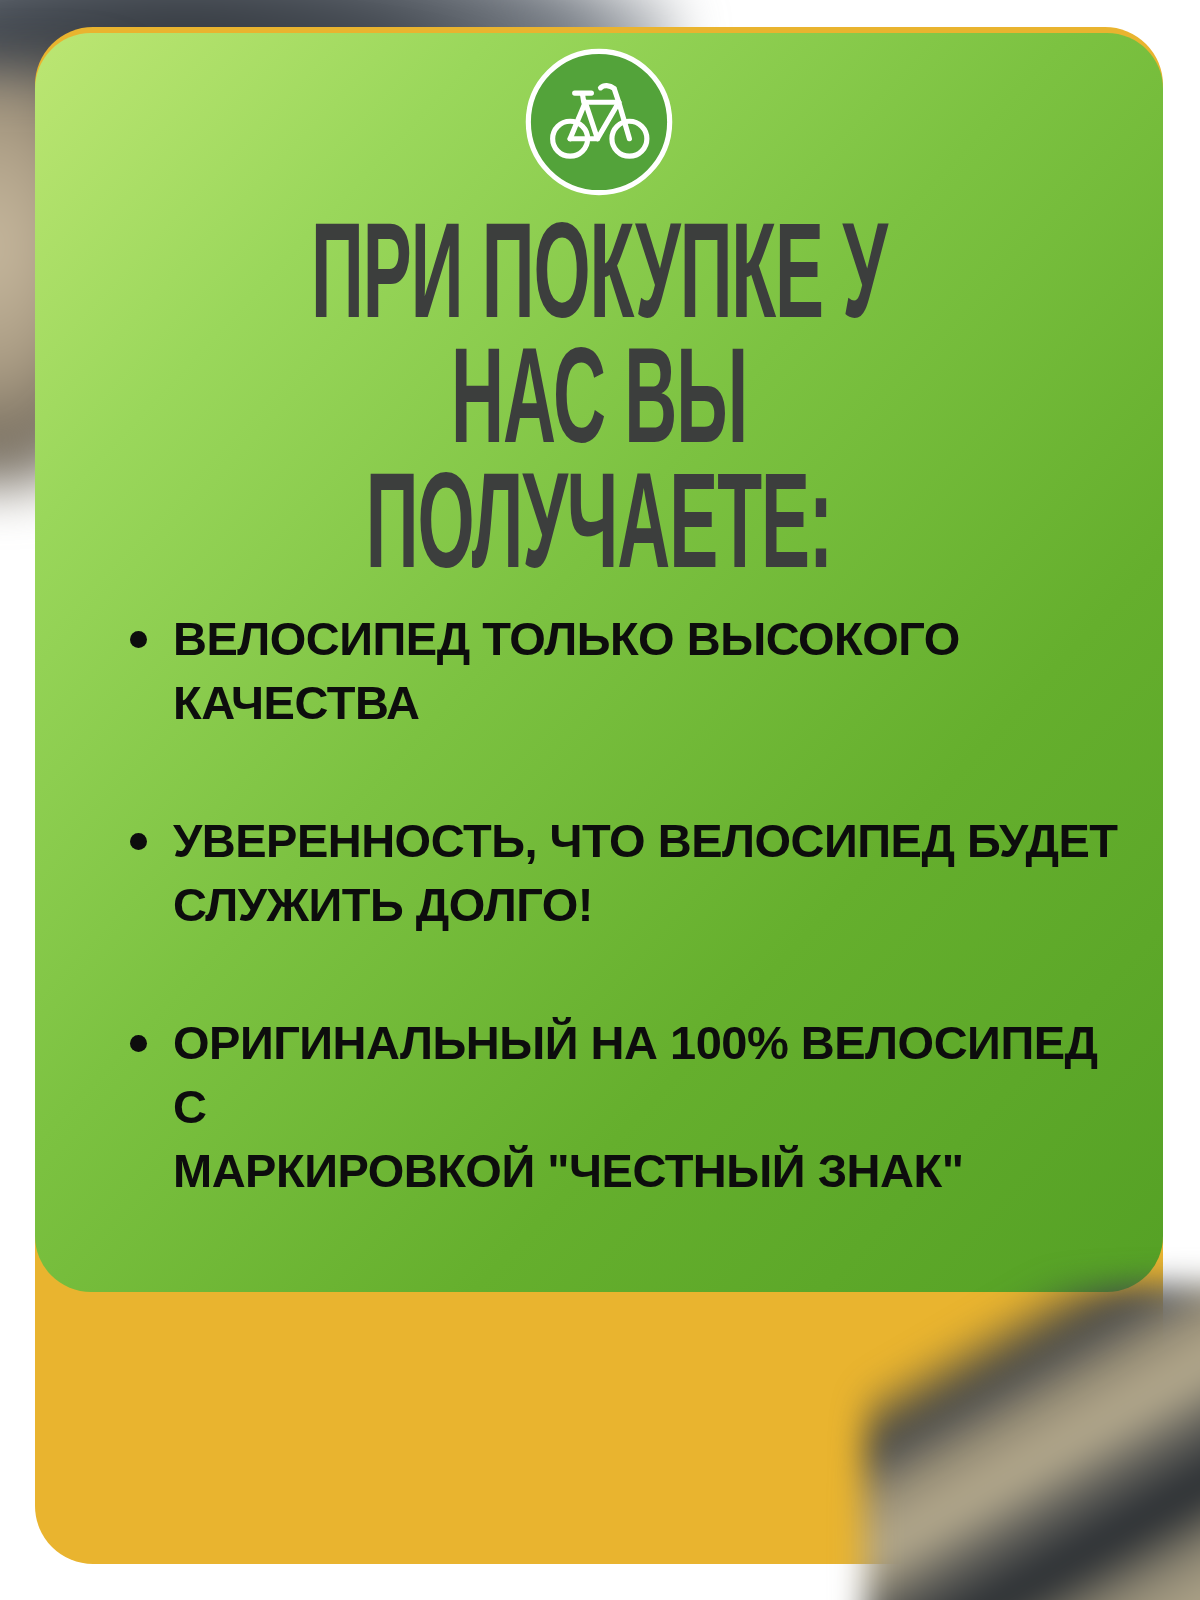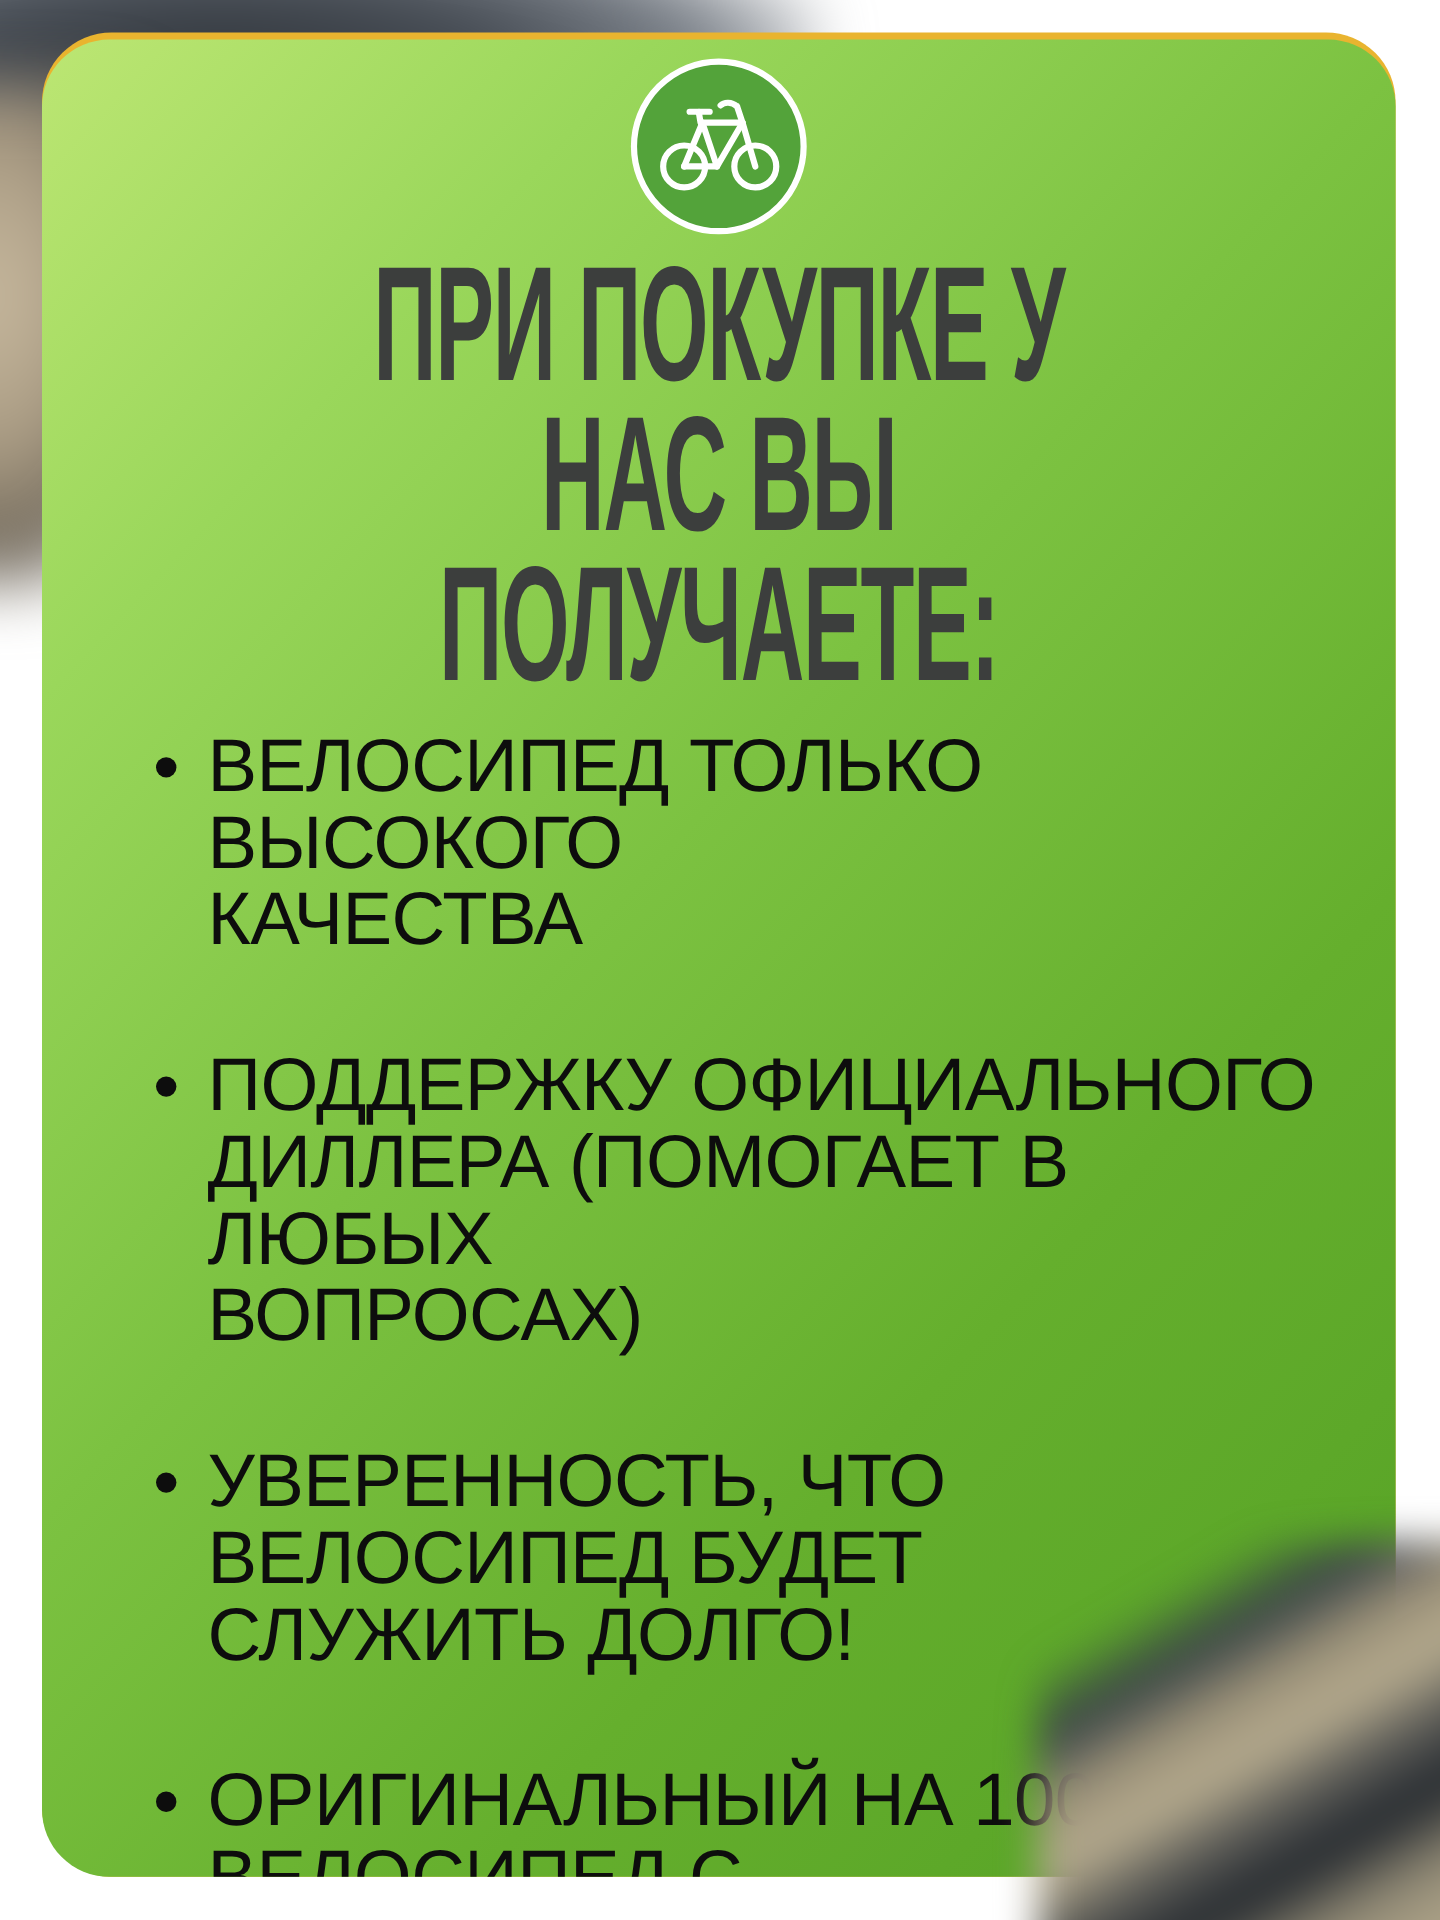--- a/index.html
+++ b/index.html
@@ -54,21 +54,21 @@
     width: 1128px; height: 1537px;
     border-radius: 58px;
     background: #e9b42f;
     z-index: 1;
   }
 
   
   .card {
     position: absolute;
     left: 35px; top: 33px;
-    width: 1128px; height: 1531px;
+    width: 1128px; height: 1259px;
     border-radius: 56px;
     background: linear-gradient(133deg,
       #bce673 0%, #9ad75b 20%, #7cc241 45%, #65af2d 70%, #55a125 100%);
     z-index: 2;
     overflow: hidden;
   }
 
   .icon-wrap {
     padding-top: 13px;
     display: flex;
@@ -102,23 +102,23 @@
     align-items: flex-start;
   }
   .dot {
     flex: 0 0 auto;
     width: 17px; height: 17px;
     margin: 24px 26px 0 0;
     border-radius: 50%;
     background: #0d0d0d;
   }
   .bullet-text {
-    font-size: 62px;
+    font-size: 47px;
     line-height: 64px;
-    font-weight: normal;
+    font-weight: bold;
     letter-spacing: -0.5px;
     color: #0d0d0d;
     white-space: pre-line;
     max-width: 960px;
   }
 </style>
 </head>
 <body>
 
 <div class="page">
@@ -149,26 +149,20 @@
 ПОЛУЧАЕТЕ:</div>
 
     <ul class="bullets">
       <li>
         <span class="dot"></span>
         <span class="bullet-text">ВЕЛОСИПЕД ТОЛЬКО ВЫСОКОГО
 КАЧЕСТВА</span>
       </li>
       <li>
         <span class="dot"></span>
-        <span class="bullet-text">ПОДДЕРЖКУ ОФИЦИАЛЬНОГО
-ДИЛЛЕРА (ПОМОГАЕТ В ЛЮБЫХ
-ВОПРОСАХ)</span>
-      </li>
-      <li>
-        <span class="dot"></span>
         <span class="bullet-text">УВЕРЕННОСТЬ, ЧТО ВЕЛОСИПЕД БУДЕТ
 СЛУЖИТЬ ДОЛГО!</span>
       </li>
       <li>
         <span class="dot"></span>
         <span class="bullet-text">ОРИГИНАЛЬНЫЙ НА 100% ВЕЛОСИПЕД С
 МАРКИРОВКОЙ "ЧЕСТНЫЙ ЗНАК"</span>
       </li>
     </ul>
 

